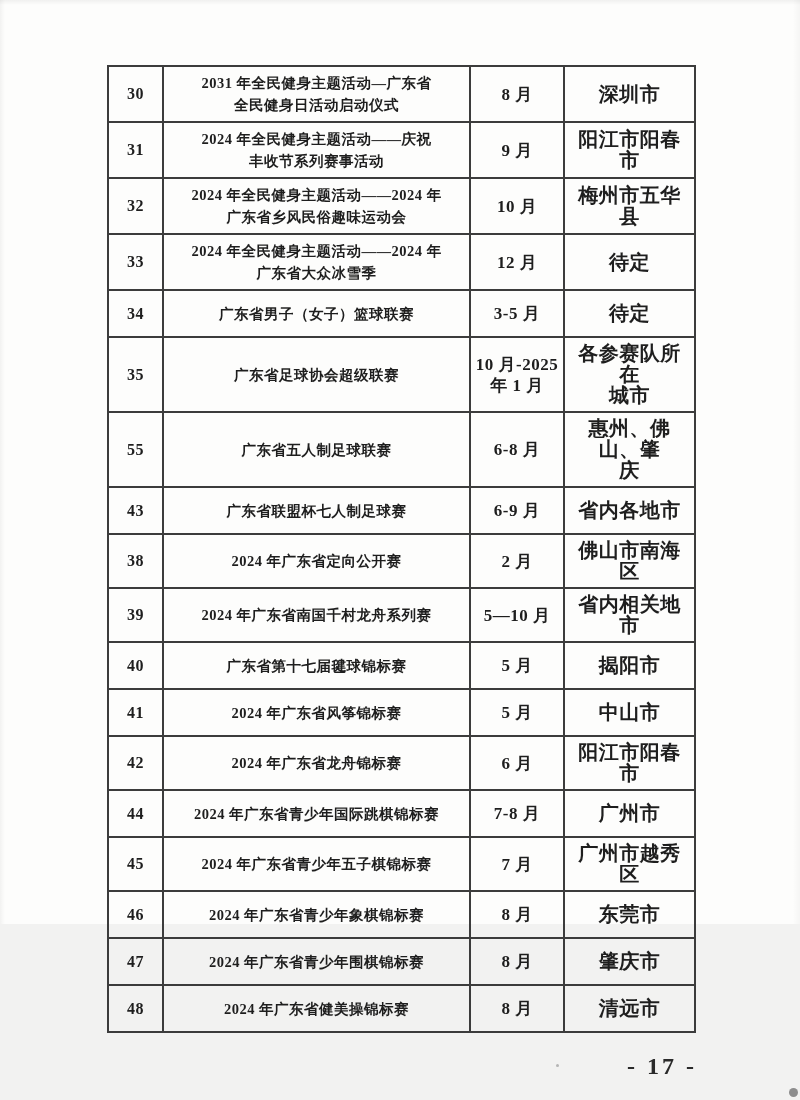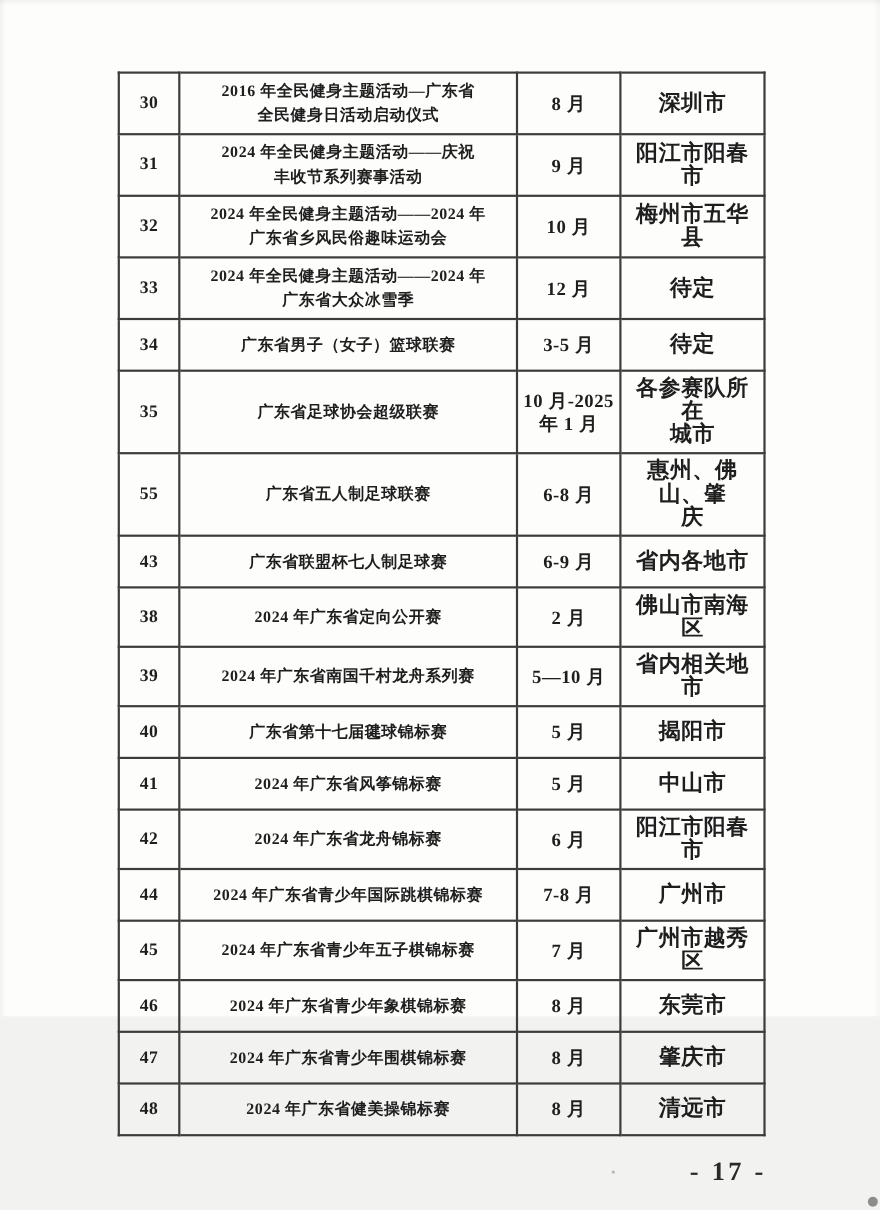--- a/index.html
+++ b/index.html
@@ -81,21 +81,21 @@
   <table class="events">
     <colgroup>
       <col style="width:55px">
       <col style="width:307px">
       <col style="width:94px">
       <col style="width:131px">
     </colgroup>
     <tbody id="events-tbody">
         <tr class="row">
           <td class="c-no">30</td>
-          <td class="c-event">2016 年全民健身主题活动—广东省
+          <td class="c-event">2031 年全民健身主题活动—广东省
 全民健身日活动启动仪式</td>
           <td class="c-month">8 月</td>
           <td class="c-loc">深圳市</td>
         </tr>
         <tr class="row">
           <td class="c-no">31</td>
           <td class="c-event">2024 年全民健身主题活动——庆祝
 丰收节系列赛事活动</td>
           <td class="c-month">9 月</td>
           <td class="c-loc">阳江市阳春市</td>

